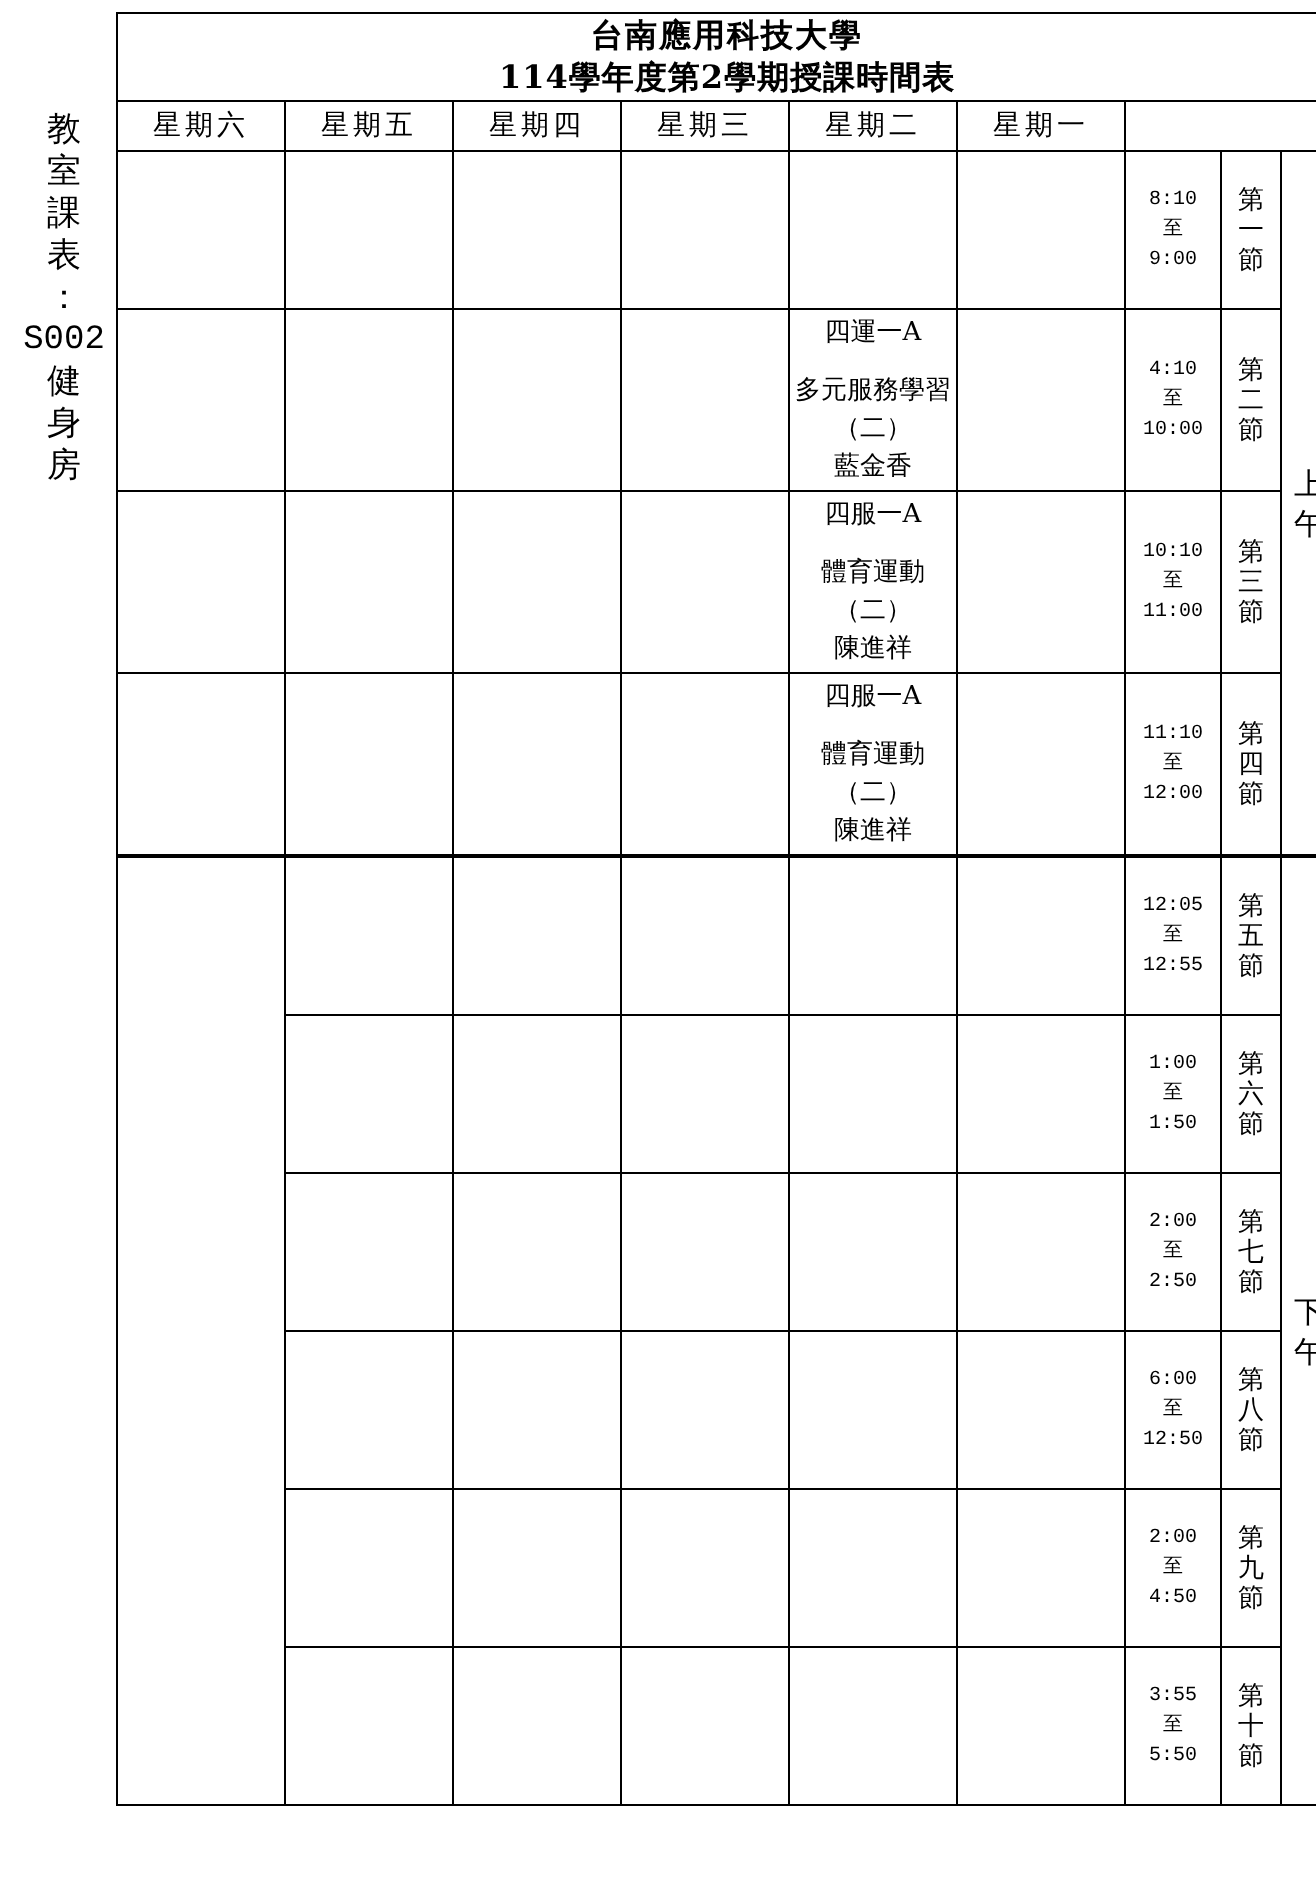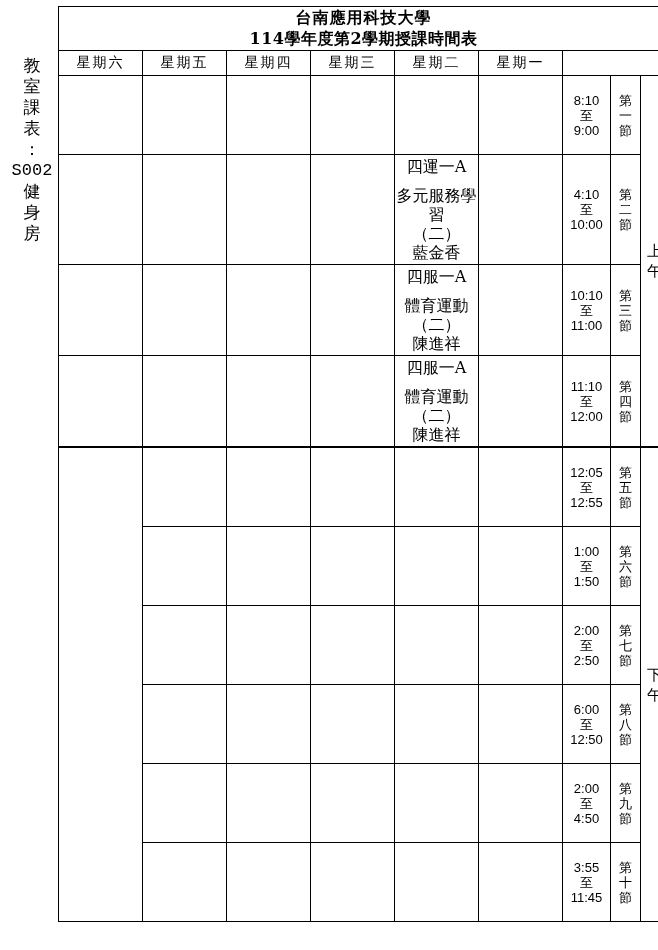--- a/index.html
+++ b/index.html
@@ -80,42 +80,42 @@
   }
   .blankhead {
     border-left: 1px solid #000;
   }
   .cell {
     height: 78px;
     font-size: 12px;
     line-height: 17px;
   }
   .course {
-    font-size: 16px;
+    font-size: 13px;
     line-height: 19px;
     padding: 2px 0;
   }
   .course .cls {
     display: block;
     margin-bottom: 10px;
   }
   .course .sub {
     display: block;
   }
   .course .sub2 {
     display: block;
   }
   .course .teacher {
     display: block;
   }
   .time {
     width: 48px;
-    font-size: 13px;
+    font-size: 10px;
     line-height: 15px;
-    font-family: Liberation Sans, sans-serif;
+    font-family: Liberation Mono, monospace;
   }
   .time .t {
     display: block;
   }
   .period {
     width: 30px;
     font-size: 13px;
     line-height: 15px;
   }
   .period .p {
@@ -378,21 +378,21 @@
 
         <tr>
           <td class="cell"></td>
           <td class="cell"></td>
           <td class="cell"></td>
           <td class="cell"></td>
           <td class="cell"></td>
           <td class="time">
             <span class="t">3:55</span>
             <span class="t">至</span>
-            <span class="t">11:45</span>
+            <span class="t">5:50</span>
           </td>
           <td class="period">
             <span class="p">第</span>
             <span class="p">十</span>
             <span class="p">節</span>
           </td>
         </tr>
       </tbody>
     </table>
   </div>

